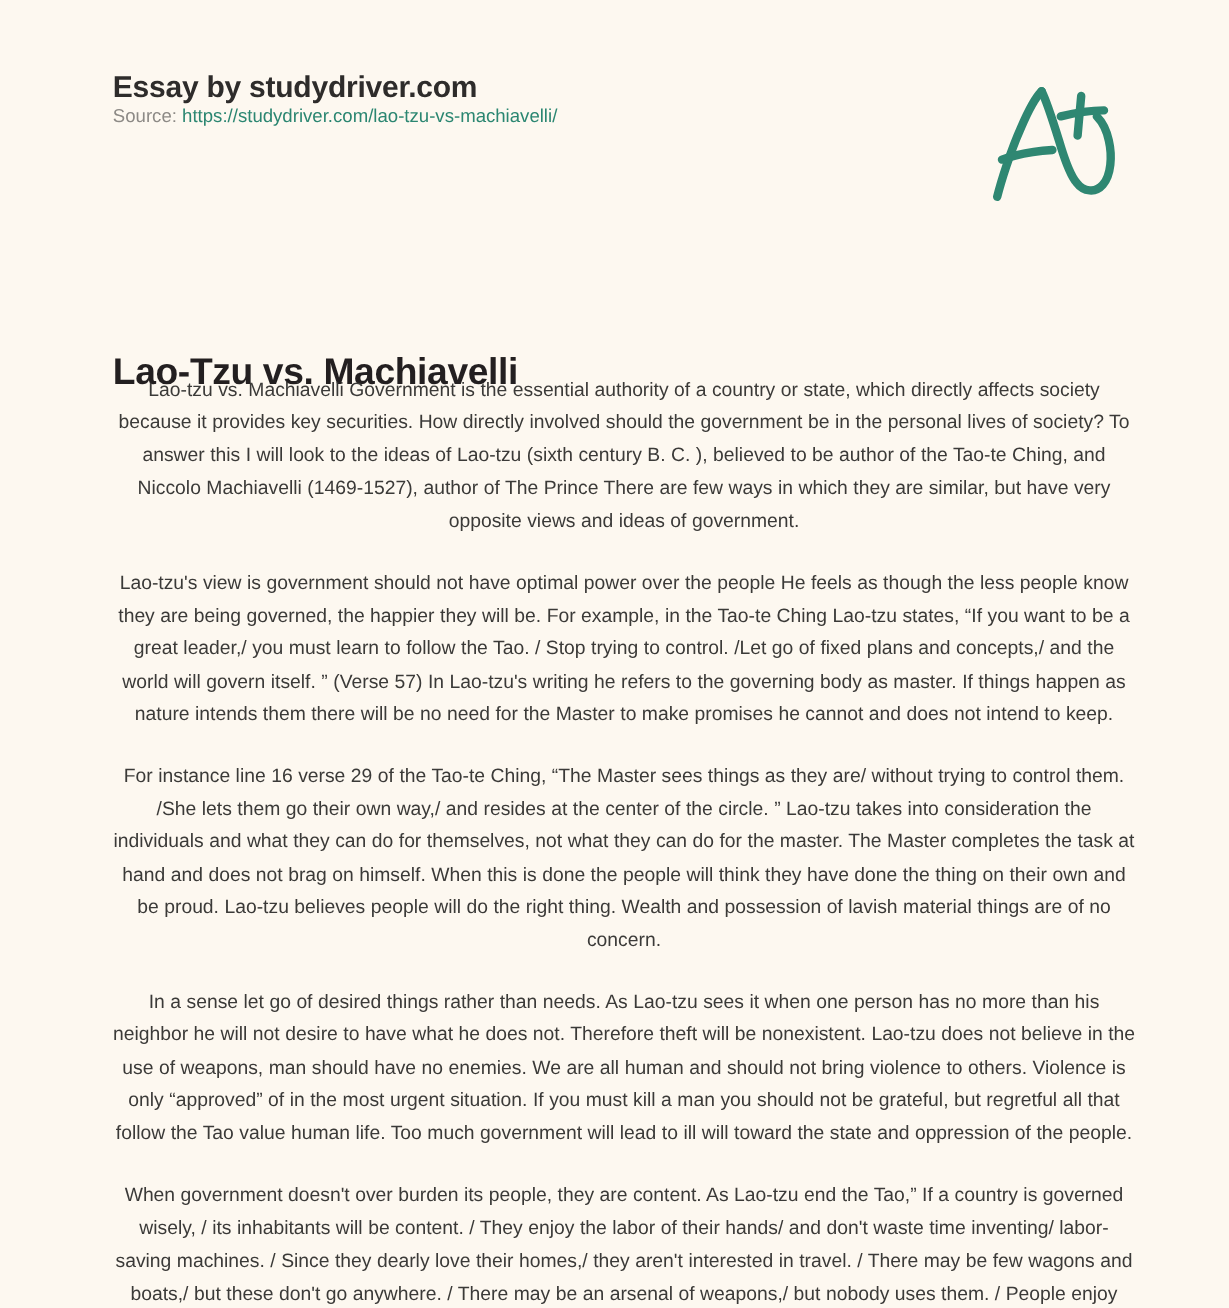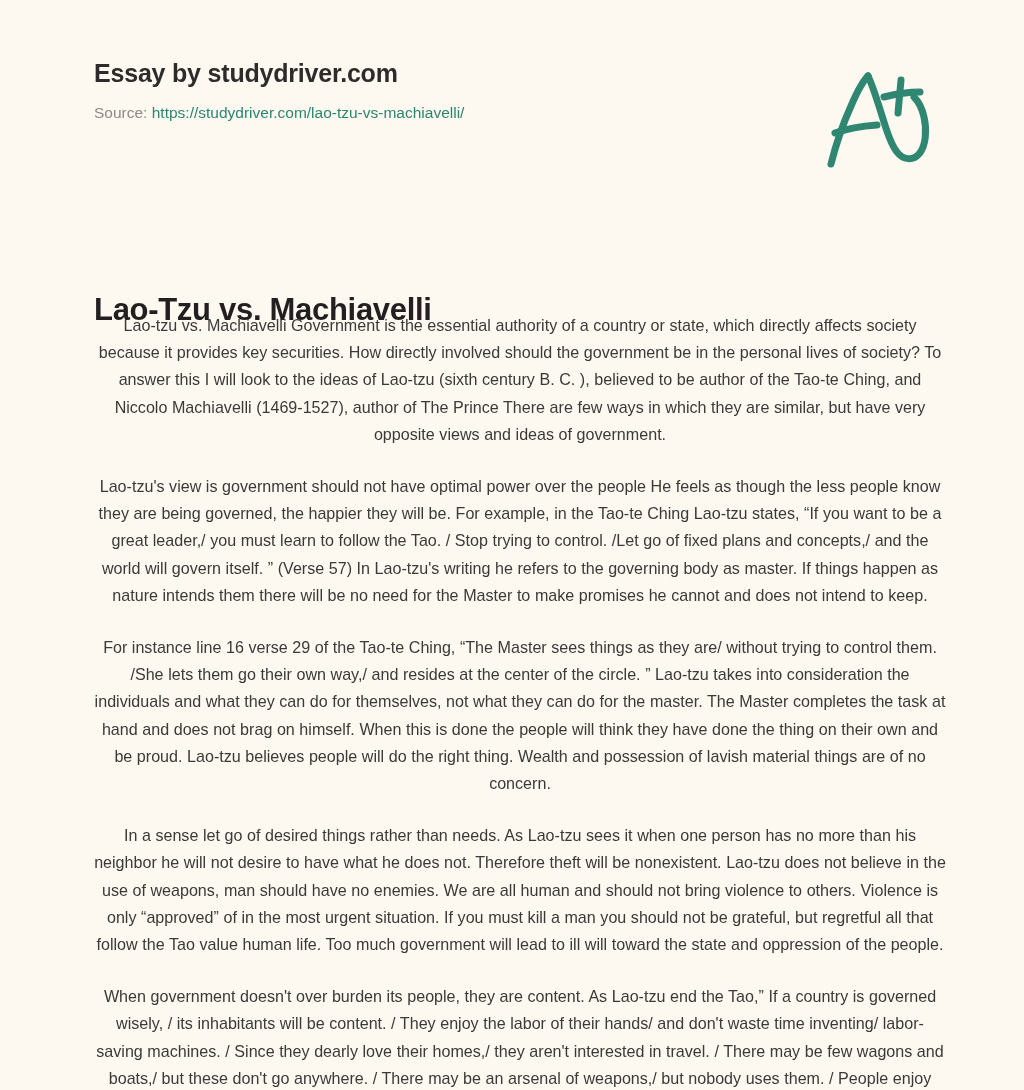--- a/index.html
+++ b/index.html
@@ -32,21 +32,20 @@
 
   .brand-line {
     font-size: 25px;
     font-weight: bold;
     color: #2e2c2b;
     letter-spacing: -0.2px;
     line-height: 1.2;
   }
 
   .source-line {
-    margin-top: 15px;
     font-size: 15.5px;
     color: #8d8a86;
     line-height: 1.3;
     white-space: nowrap;
   }
 
   .source-link {
     color: #2b8671;
     text-decoration: none;
   }

